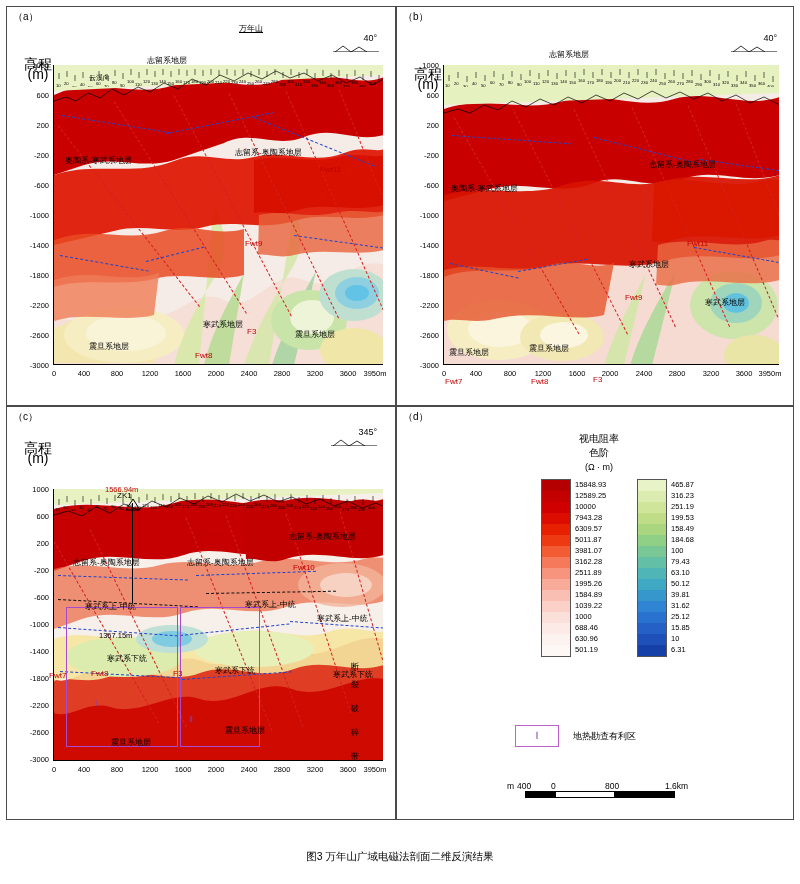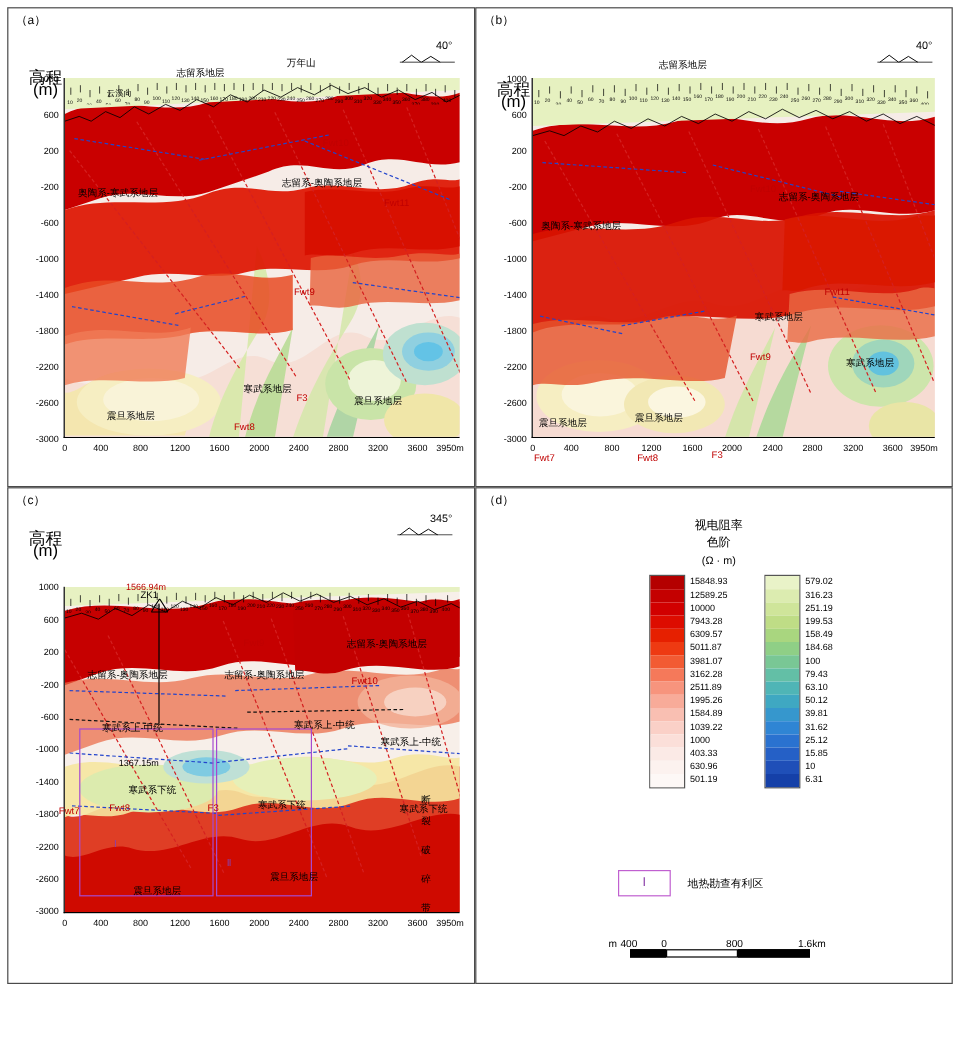--- a/index.html
+++ b/index.html
@@ -215,21 +215,21 @@
             <text x="274" y="18">350</text>
             <text x="282" y="15">360</text>
           <text x="290" y="19">370</text>
             <text x="298" y="15">380</text>
             <text x="306" y="19">390</text>
             <text x="316" y="16">400</text>
         </g>
       </svg>
     </div>
 
-    <div class="lbl-blk" style="left:232px;top:40px;">万年山</div>
+    <div class="lbl-blk" style="left:232px;top:16px;text-decoration:underline;">万年山</div>
     <div class="lbl-blk" style="left:140px;top:48px;">志留系地层</div>
     <div class="lbl-blk" style="left:82px;top:66px;font-size:7px;">云溪向</div>
     <div class="lbl-blk" style="left:58px;top:148px;">奥陶系-寒武系地层</div>
     <div class="lbl-blk" style="left:228px;top:140px;">志留系-奥陶系地层</div>
     <div class="lbl-blk" style="left:82px;top:334px;">震旦系地层</div>
     <div class="lbl-blk" style="left:196px;top:312px;">寒武系地层</div>
     <div class="lbl-blk" style="left:288px;top:322px;">震旦系地层</div>
 
     <div class="lbl-red" style="left:262px;top:108px;">Fwt10</div>
     <div class="lbl-red" style="left:313px;top:158px;">Fwt11</div>
@@ -689,21 +689,21 @@
         <div>7943.28</div>
         <div>6309.57</div>
         <div>5011.87</div>
         <div>3981.07</div>
         <div>3162.28</div>
         <div>2511.89</div>
         <div>1995.26</div>
         <div>1584.89</div>
         <div>1039.22</div>
         <div>1000</div>
-        <div>403.33</div>
+        <div>688.46</div>
         <div>630.96</div>
         <div>501.19</div>
       </div>
 
     <div class="cbar" id="cbarR" style="left:240px;top:72px;height:178px;">
         <div style="background: rgb(233, 243, 200);"></div>
         <div style="background: rgb(220, 236, 176);"></div>
         <div style="background: rgb(207, 229, 154);"></div>
         <div style="background: rgb(191, 221, 134);"></div>
         <div style="background: rgb(169, 214, 127);"></div>
@@ -713,21 +713,21 @@
         <div style="background: rgb(79, 181, 182);"></div>
         <div style="background: rgb(63, 168, 194);"></div>
         <div style="background: rgb(54, 151, 205);"></div>
         <div style="background: rgb(47, 133, 212);"></div>
         <div style="background: rgb(42, 114, 208);"></div>
         <div style="background: rgb(37, 96, 198);"></div>
         <div style="background: rgb(31, 79, 184);"></div>
         <div style="background: rgb(21, 64, 168);"></div>
       </div>
     <div class="cvals" id="cvalR" style="left:274px;top:72px;">
-        <div>579.02</div>
+        <div>465.87</div>
         <div>316.23</div>
         <div>251.19</div>
         <div>199.53</div>
         <div>158.49</div>
         <div>184.68</div>
         <div>100</div>
         <div>79.43</div>
         <div>63.10</div>
         <div>50.12</div>
         <div>39.81</div>
@@ -748,14 +748,15 @@
       <div class="bar" style="left:48px;top:6px;width:60px;background:#fff;"></div>
       <div class="bar" style="left:108px;top:6px;width:60px;background:#000;"></div>
       <div class="sl" style="left:0px;top:-4px;">m</div>
       <div class="sl" style="left:10px;top:-4px;">400</div>
       <div class="sl" style="left:44px;top:-4px;">0</div>
       <div class="sl" style="left:98px;top:-4px;">800</div>
       <div class="sl" style="left:158px;top:-4px;">1.6km</div>
     </div>
   </div>
 
+  <div class="caption" style="left:0;top:848px;">图3 万年山广域电磁法剖面二维反演结果</div>
 
 </div>
 
 </body></html>

